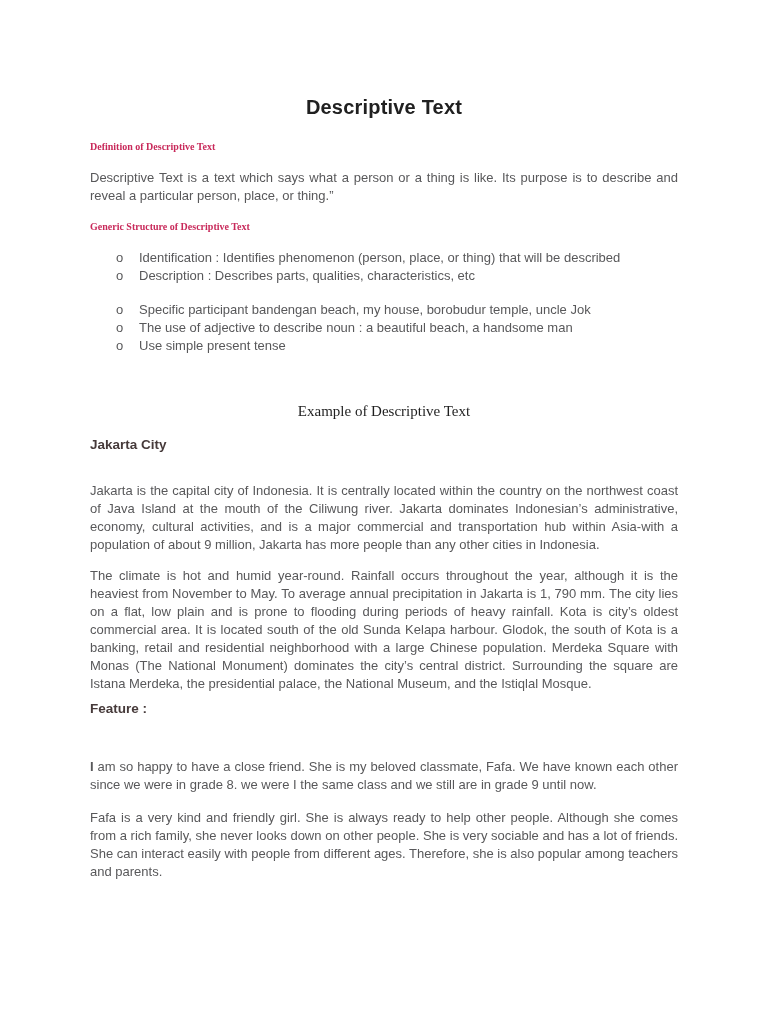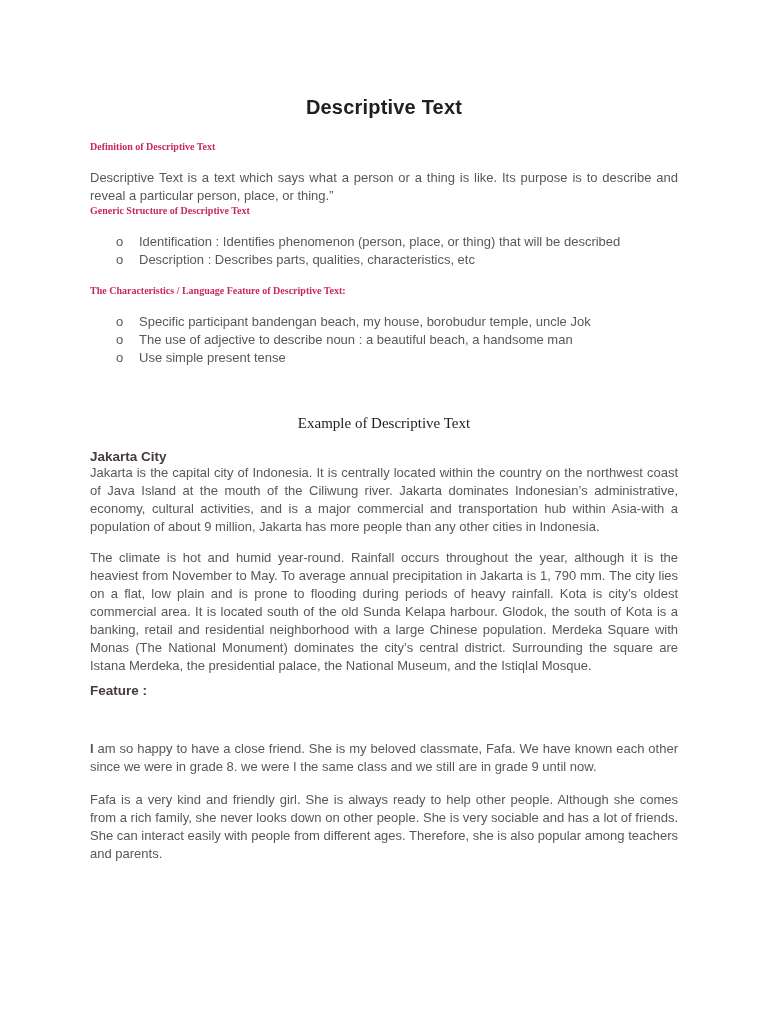--- a/index.html
+++ b/index.html
@@ -35,21 +35,21 @@
     font-size:10px;
     color:var(--accent);
     margin-bottom:17px;
   }
   .body-para{
     font-size:13px;
     line-height:18px;
     color:var(--body-text);
     text-align:justify;
   }
-  .def-para{margin-bottom:0;}
+  .def-para{margin-bottom:16px;}
   .bullet-list{margin-bottom:16px;}
   .bullet-list.last-gap{margin-bottom:48px;}
   .bullet-row{
     display:flex;
     padding-left:26px;
     font-size:13px;
     line-height:18px;
     color:var(--body-text);
   }
   .bullet-marker{
@@ -63,20 +63,21 @@
     font-family:"Liberation Serif","DejaVu Serif",serif;
     font-size:15px;
     color:#1f1f1f;
     margin-bottom:17px;
     text-align:center;
   }
   .bold-subhead{
     font-size:13.5px;
     font-weight:bold;
     color:var(--subhead-text);
+    margin-bottom:30px;
   }
   .jakarta-para1{margin-bottom:13px;}
   .jakarta-para2{margin-bottom:8px;margin-top:8px;}
   .exercise-label{
     font-size:13.5px;
     font-weight:bold;
     color:var(--subhead-text);
     margin-bottom:42px;
   }
   .fafa-para1{margin-bottom:15px;}
@@ -97,21 +98,20 @@
     <div class="bullet-row">
       <span class="bullet-marker">o</span>
       <span class="bullet-text">Identification : Identifies phenomenon (person, place, or thing) that will be described</span>
     </div>
     <div class="bullet-row">
       <span class="bullet-marker">o</span>
       <span class="bullet-text">Description : Describes parts, qualities, characteristics, etc</span>
     </div>
   </div>
 
-  <h2 class="red-heading">The Characteristics / Language Feature of Descriptive Text:</h2>
   <div class="bullet-list last-gap">
     <div class="bullet-row">
       <span class="bullet-marker">o</span>
       <span class="bullet-text">Specific participant  bandengan beach, my house, borobudur temple, uncle Jok</span>
     </div>
     <div class="bullet-row">
       <span class="bullet-marker">o</span>
       <span class="bullet-text">The use of adjective to describe noun : a beautiful beach, a handsome man</span>
     </div>
     <div class="bullet-row">

